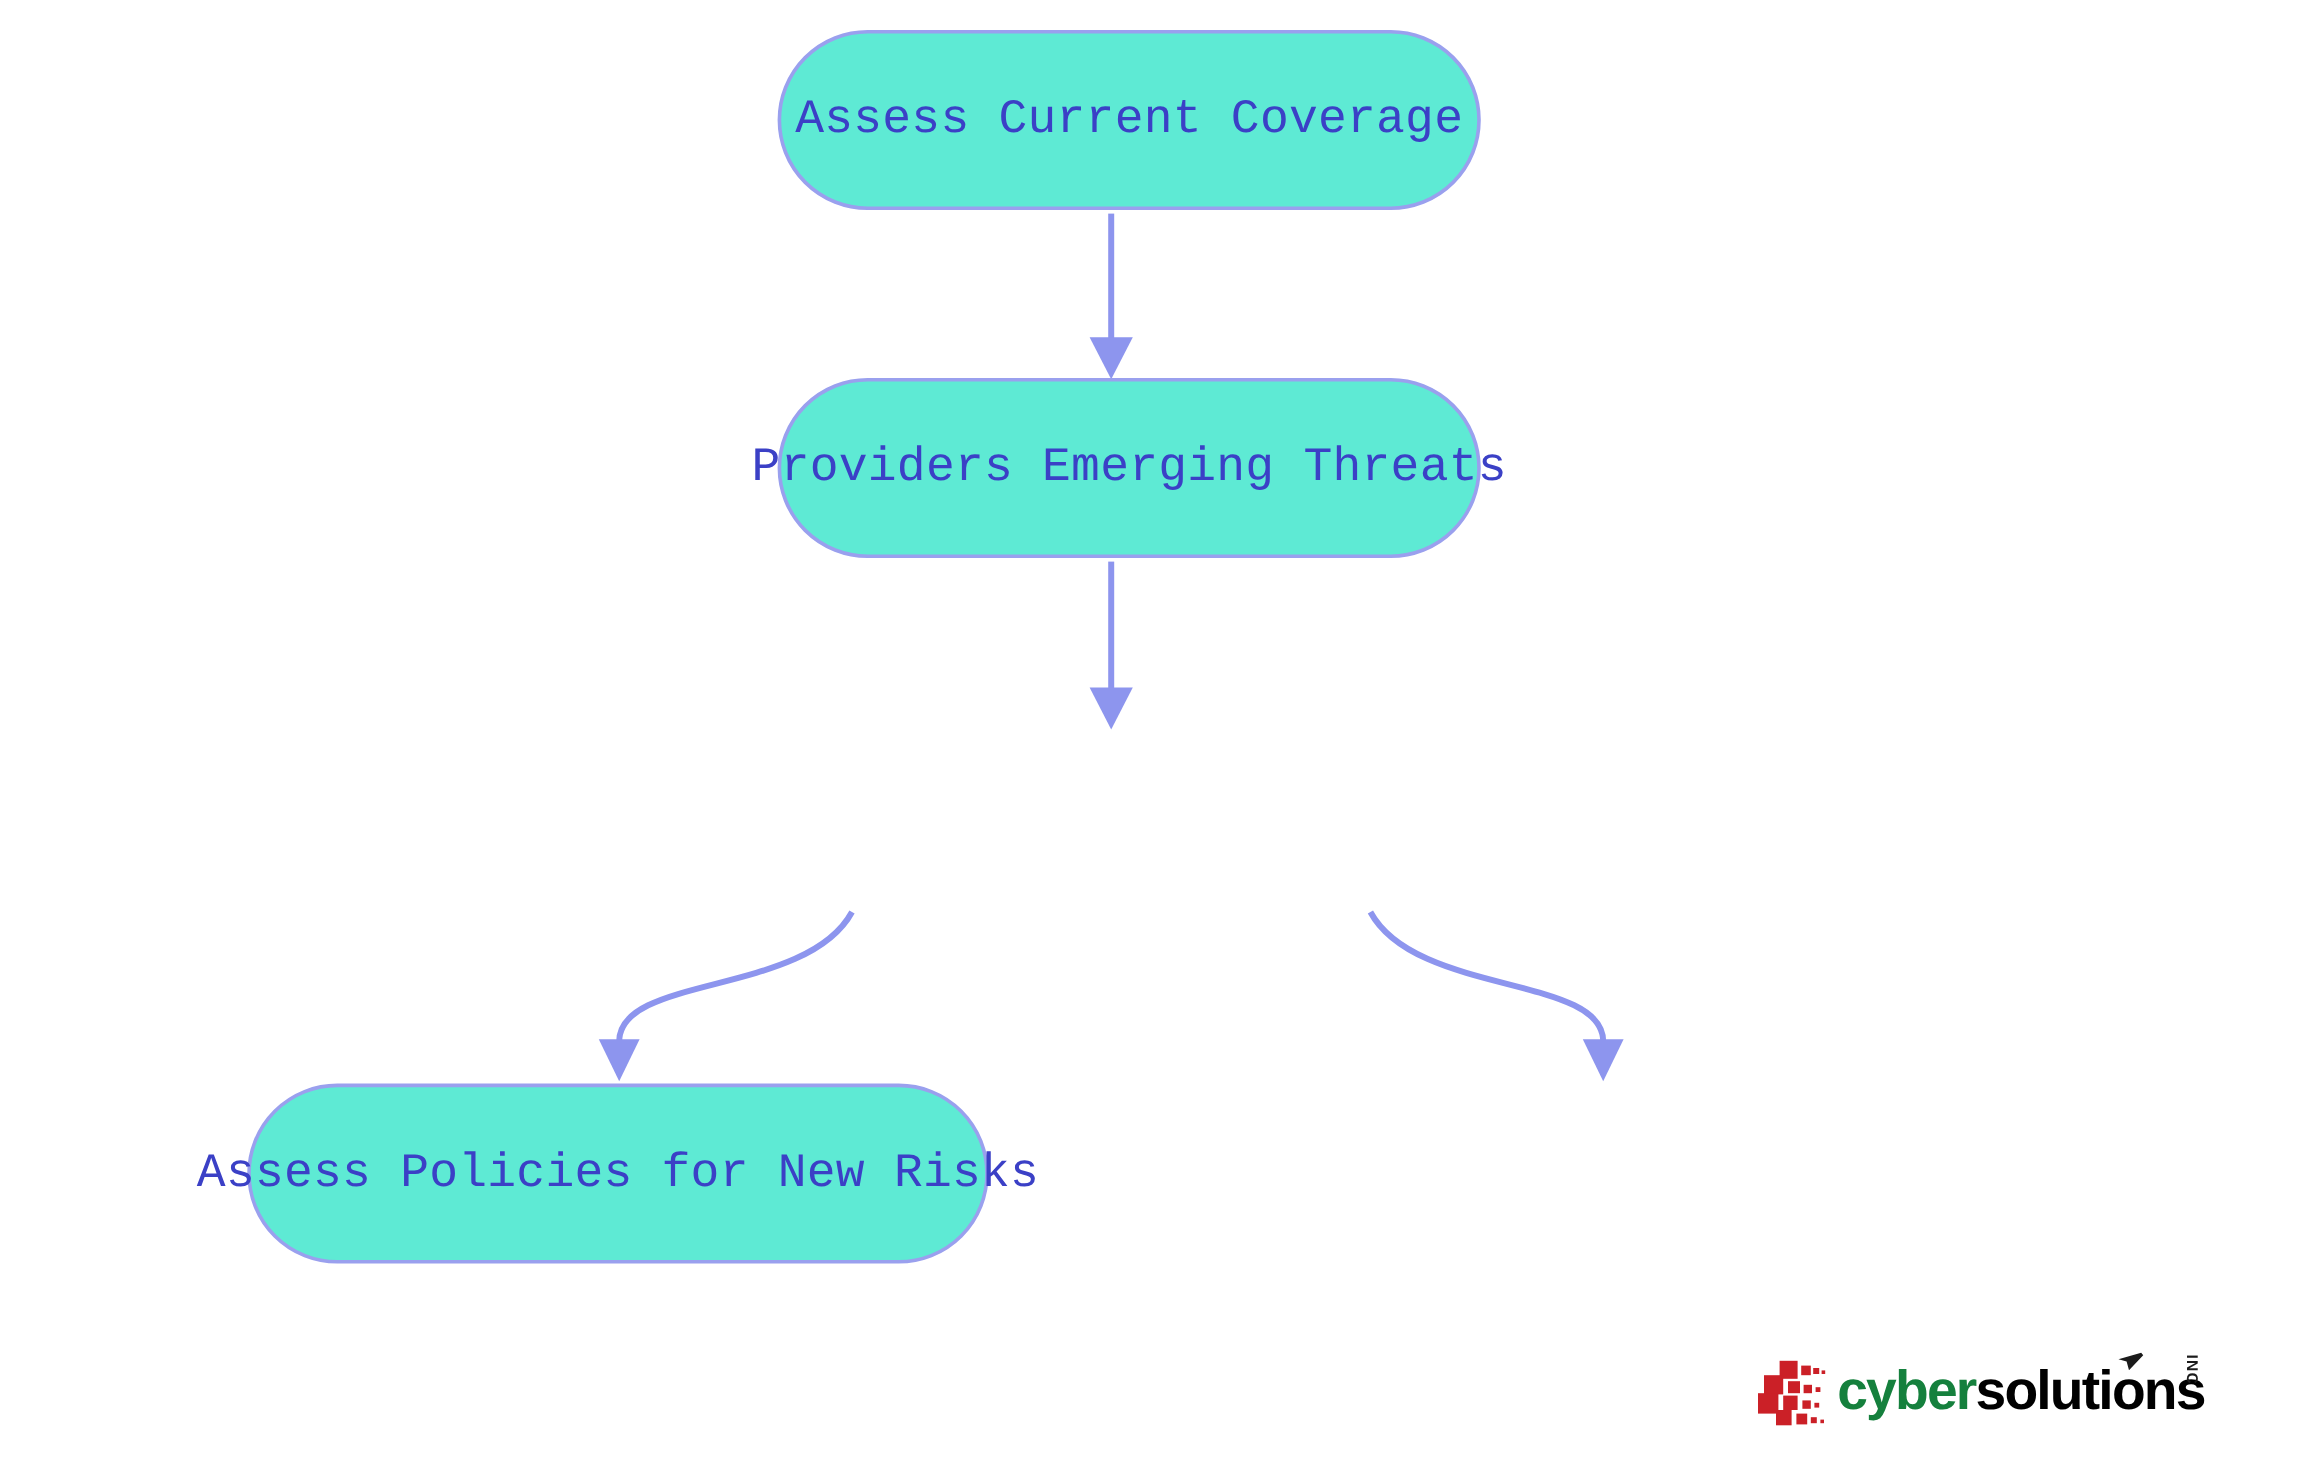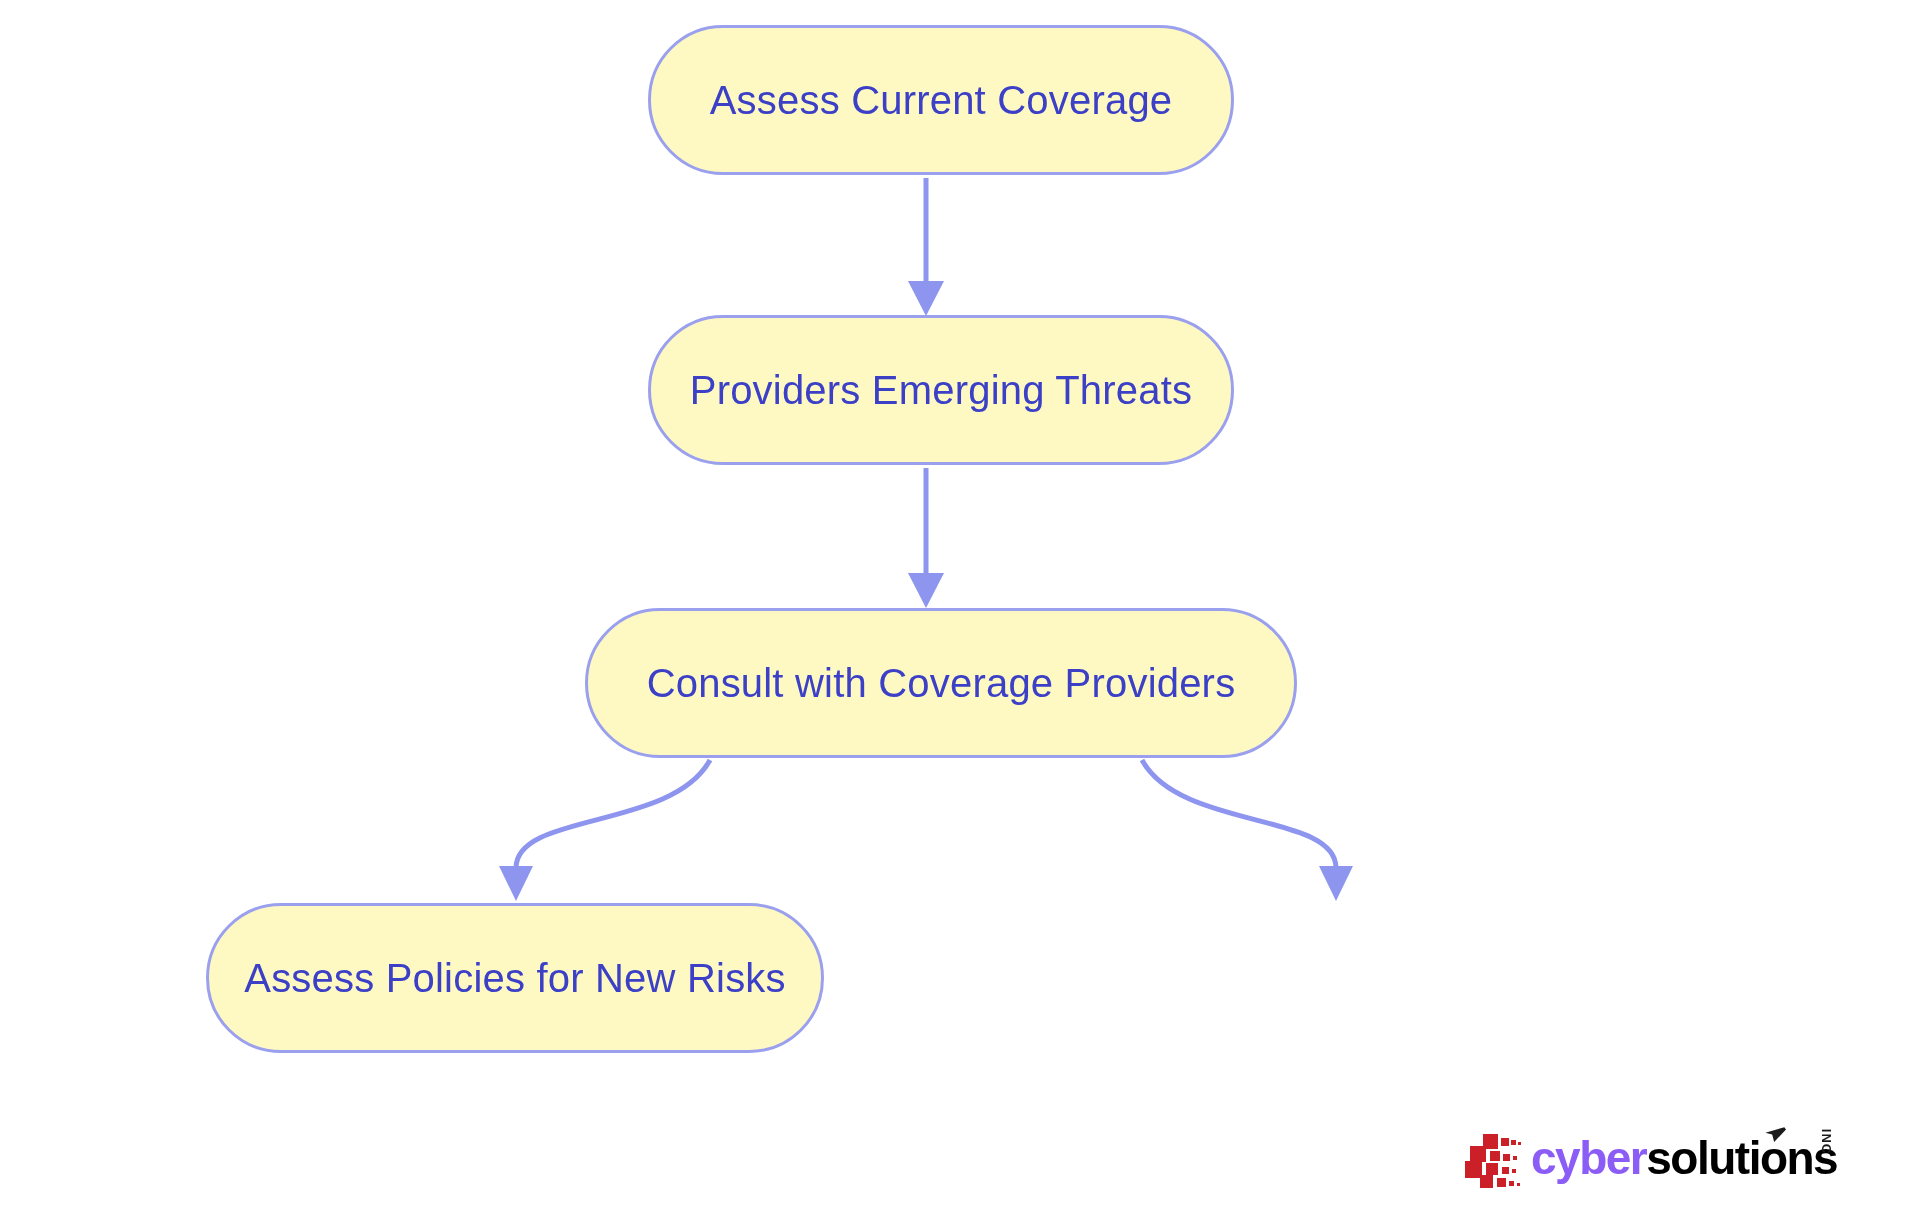--- a/index.html
+++ b/index.html
@@ -6,38 +6,38 @@
   .canvas{
     position:relative;width:1920px;height:1215px;background:#ffffff;
     overflow:hidden;font-family:"Liberation Sans",sans-serif;
   }
   .edges{position:absolute;left:0;top:0;width:1920px;height:1215px;}
   .edges path,.edges line{stroke:#8d95ee;stroke-width:5;fill:none;}
   .edges polygon{fill:#8d95ee;stroke:none;}
   .node{
     position:absolute;box-sizing:border-box;
     display:flex;align-items:center;justify-content:center;
-    background:#fef9c3;border:3px solid #9aa0ee;border-radius:75px;
-    color:#3b40c6;font-size:40px;white-space:nowrap;letter-spacing:0.2px;
+    background:#5eead4;border:3px solid #9aa0ee;border-radius:75px;
+    color:#3b40c6;font-size:40px;white-space:nowrap;letter-spacing:0.2px;font-family:Liberation Mono, monospace;
   }
   .node-assess     {left:648px;top:25px; width:586px;height:150px;}
   .node-identify   {left:648px;top:315px;width:586px;height:150px;}
   .node-consult    {left:585px;top:608px;width:712px;height:150px;}
   .node-adjust     {left:206px;top:903px;width:618px;height:150px;}
   .node-incorporate{left:961px;top:903px;width:754px;height:150px;}
   .logo{
     position:absolute;left:1465px;top:1126px;width:420px;height:70px;
   }
   .logo-icon{position:absolute;left:0;top:4px;}
   .logo-text{
     position:absolute;left:66px;top:0;height:64px;
     font-size:46px;font-weight:bold;letter-spacing:-1.5px;line-height:64px;
     white-space:nowrap;
   }
-  .logo-black{color:#8b5cf6;}
+  .logo-black{color:#15803d;}
   .logo-red{color:#000000;}
   .logo-cursor{position:absolute;left:232px;top:-2px;}
   .logo-inc{
     position:absolute;right:-2px;top:9px;
     font-size:13px;font-weight:bold;letter-spacing:1px;color:#1b1b1b;
     transform:rotate(90deg);transform-origin:center;line-height:13px;
   }
 </style>
 </head>
 <body>
@@ -64,23 +64,20 @@
   </svg>
 
   <div class="node node-assess">
     <span>Assess Current Coverage</span>
   </div>
 
   <div class="node node-identify">
     <span>Providers Emerging Threats</span>
   </div>
 
-  <div class="node node-consult">
-    <span>Consult with Coverage Providers</span>
-  </div>
 
   <div class="node node-adjust">
     <span>Assess Policies for New Risks</span>
   </div>
 
 
   <div class="logo">
     <svg class="logo-icon" width="58" height="58" viewBox="0 0 58 58" xmlns="http://www.w3.org/2000/svg" fill="#cb2027">
       <rect x="18" y="4" width="15" height="15"></rect>
       <rect x="36" y="8" width="8" height="8"></rect>

